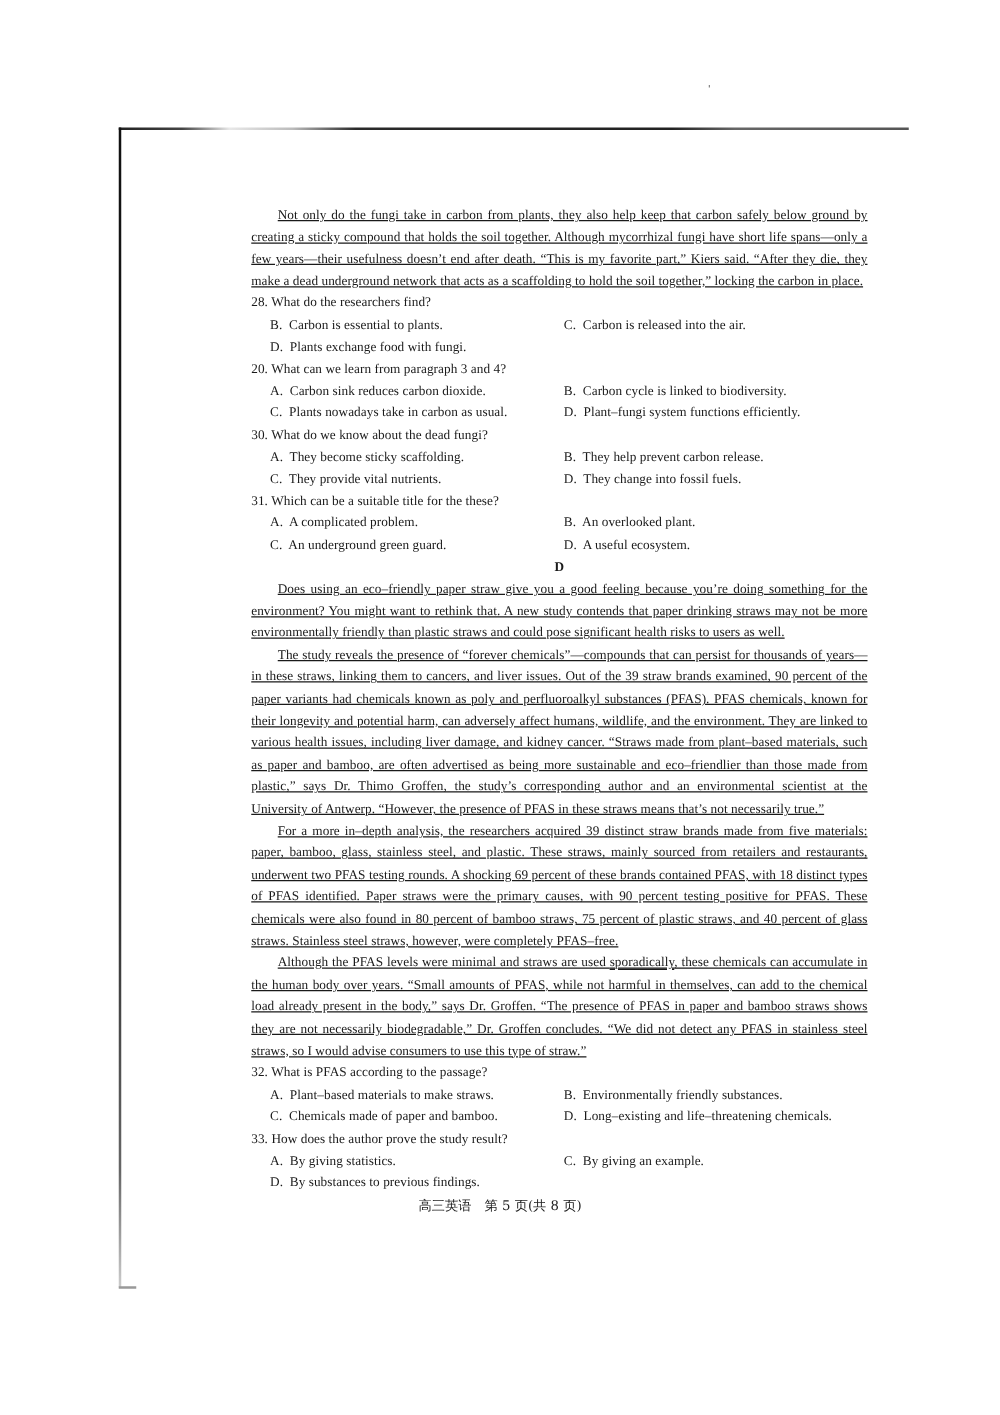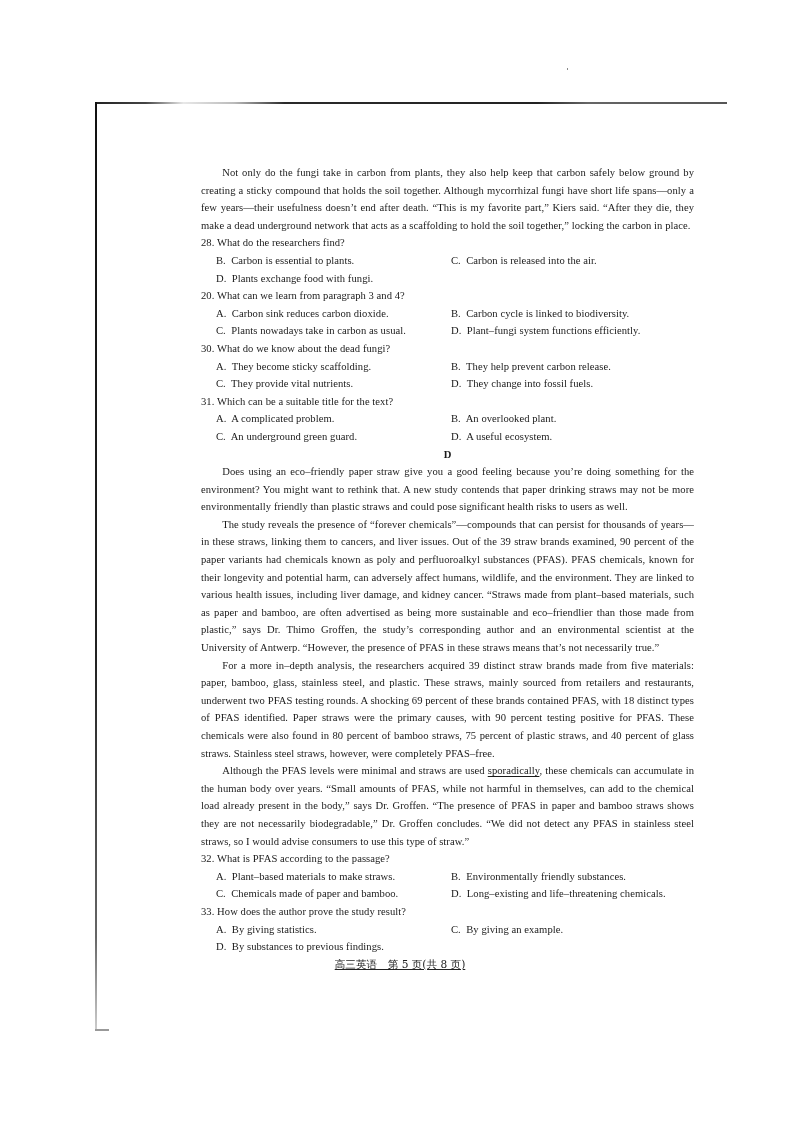--- a/index.html
+++ b/index.html
@@ -17,29 +17,29 @@
   }
   .border-bottom-stub {
     position: absolute; left: 95px; top: 1029px; width: 14px; height: 2px; background: #999;
   }
   .speck { position: absolute; left: 567px; top: 68px; width: 1px; height: 2px; background: #888; }
 
   .content {
     position: absolute; left: 201px; top: 164px; width: 493px;
     font-size: 10.6px; line-height: 17.6px; letter-spacing: 0.05px;
   }
-  .para { margin: 0; text-align: justify; text-indent: 2em; }
+  .para { margin: 0; text-align: justify; text-indent: 2em; text-decoration: underline; }
   .q { margin: 0; }
   .opts { display: grid; grid-template-columns: 235px 1fr; padding-left: 15px; }
   .opt { margin: 0; white-space: nowrap; }
   .section-title { text-align: center; font-weight: bold; margin: 0; }
   .u { text-decoration: underline; text-underline-offset: 2px; }
   .footer {
     position: absolute; left: 0; width: 800px; top: 958px; text-align: center;
-    font-size: 10.6px; font-family: "DejaVu Serif", serif; color: #222; text-decoration: underline;
+    font-size: 10.6px; font-family: "DejaVu Serif", serif; color: #222;
   }
 </style>
 </head>
 <body>
 
 <div class="border-top"></div>
 <div class="border-left"></div>
 <div class="border-bottom-stub"></div>
 <div class="speck"></div>
 
@@ -70,21 +70,21 @@
     <p class="q"><span>30.</span> <span>What do we know about the dead fungi?</span></p>
     <div class="opts">
       <p class="opt"><span>A.</span>&nbsp; <span>They become sticky scaffolding.</span></p>
       <p class="opt"><span>B.</span>&nbsp; <span>They help prevent carbon release.</span></p>
       <p class="opt"><span>C.</span>&nbsp; <span>They provide vital nutrients.</span></p>
       <p class="opt"><span>D.</span>&nbsp; <span>They change into fossil fuels.</span></p>
     </div>
   </div>
 
   <div>
-    <p class="q"><span>31.</span> <span>Which can be a suitable title for the text?</span></p>
+    <p class="q"><span>31.</span> <span>Which can be a suitable title for the these?</span></p>
     <div class="opts">
       <p class="opt"><span>A.</span>&nbsp; <span>A complicated problem.</span></p>
       <p class="opt"><span>B.</span>&nbsp; <span>An overlooked plant.</span></p>
       <p class="opt"><span>C.</span>&nbsp; <span>An underground green guard.</span></p>
       <p class="opt"><span>D.</span>&nbsp; <span>A useful ecosystem.</span></p>
     </div>
   </div>
 
   <p class="section-title">D</p>
 

